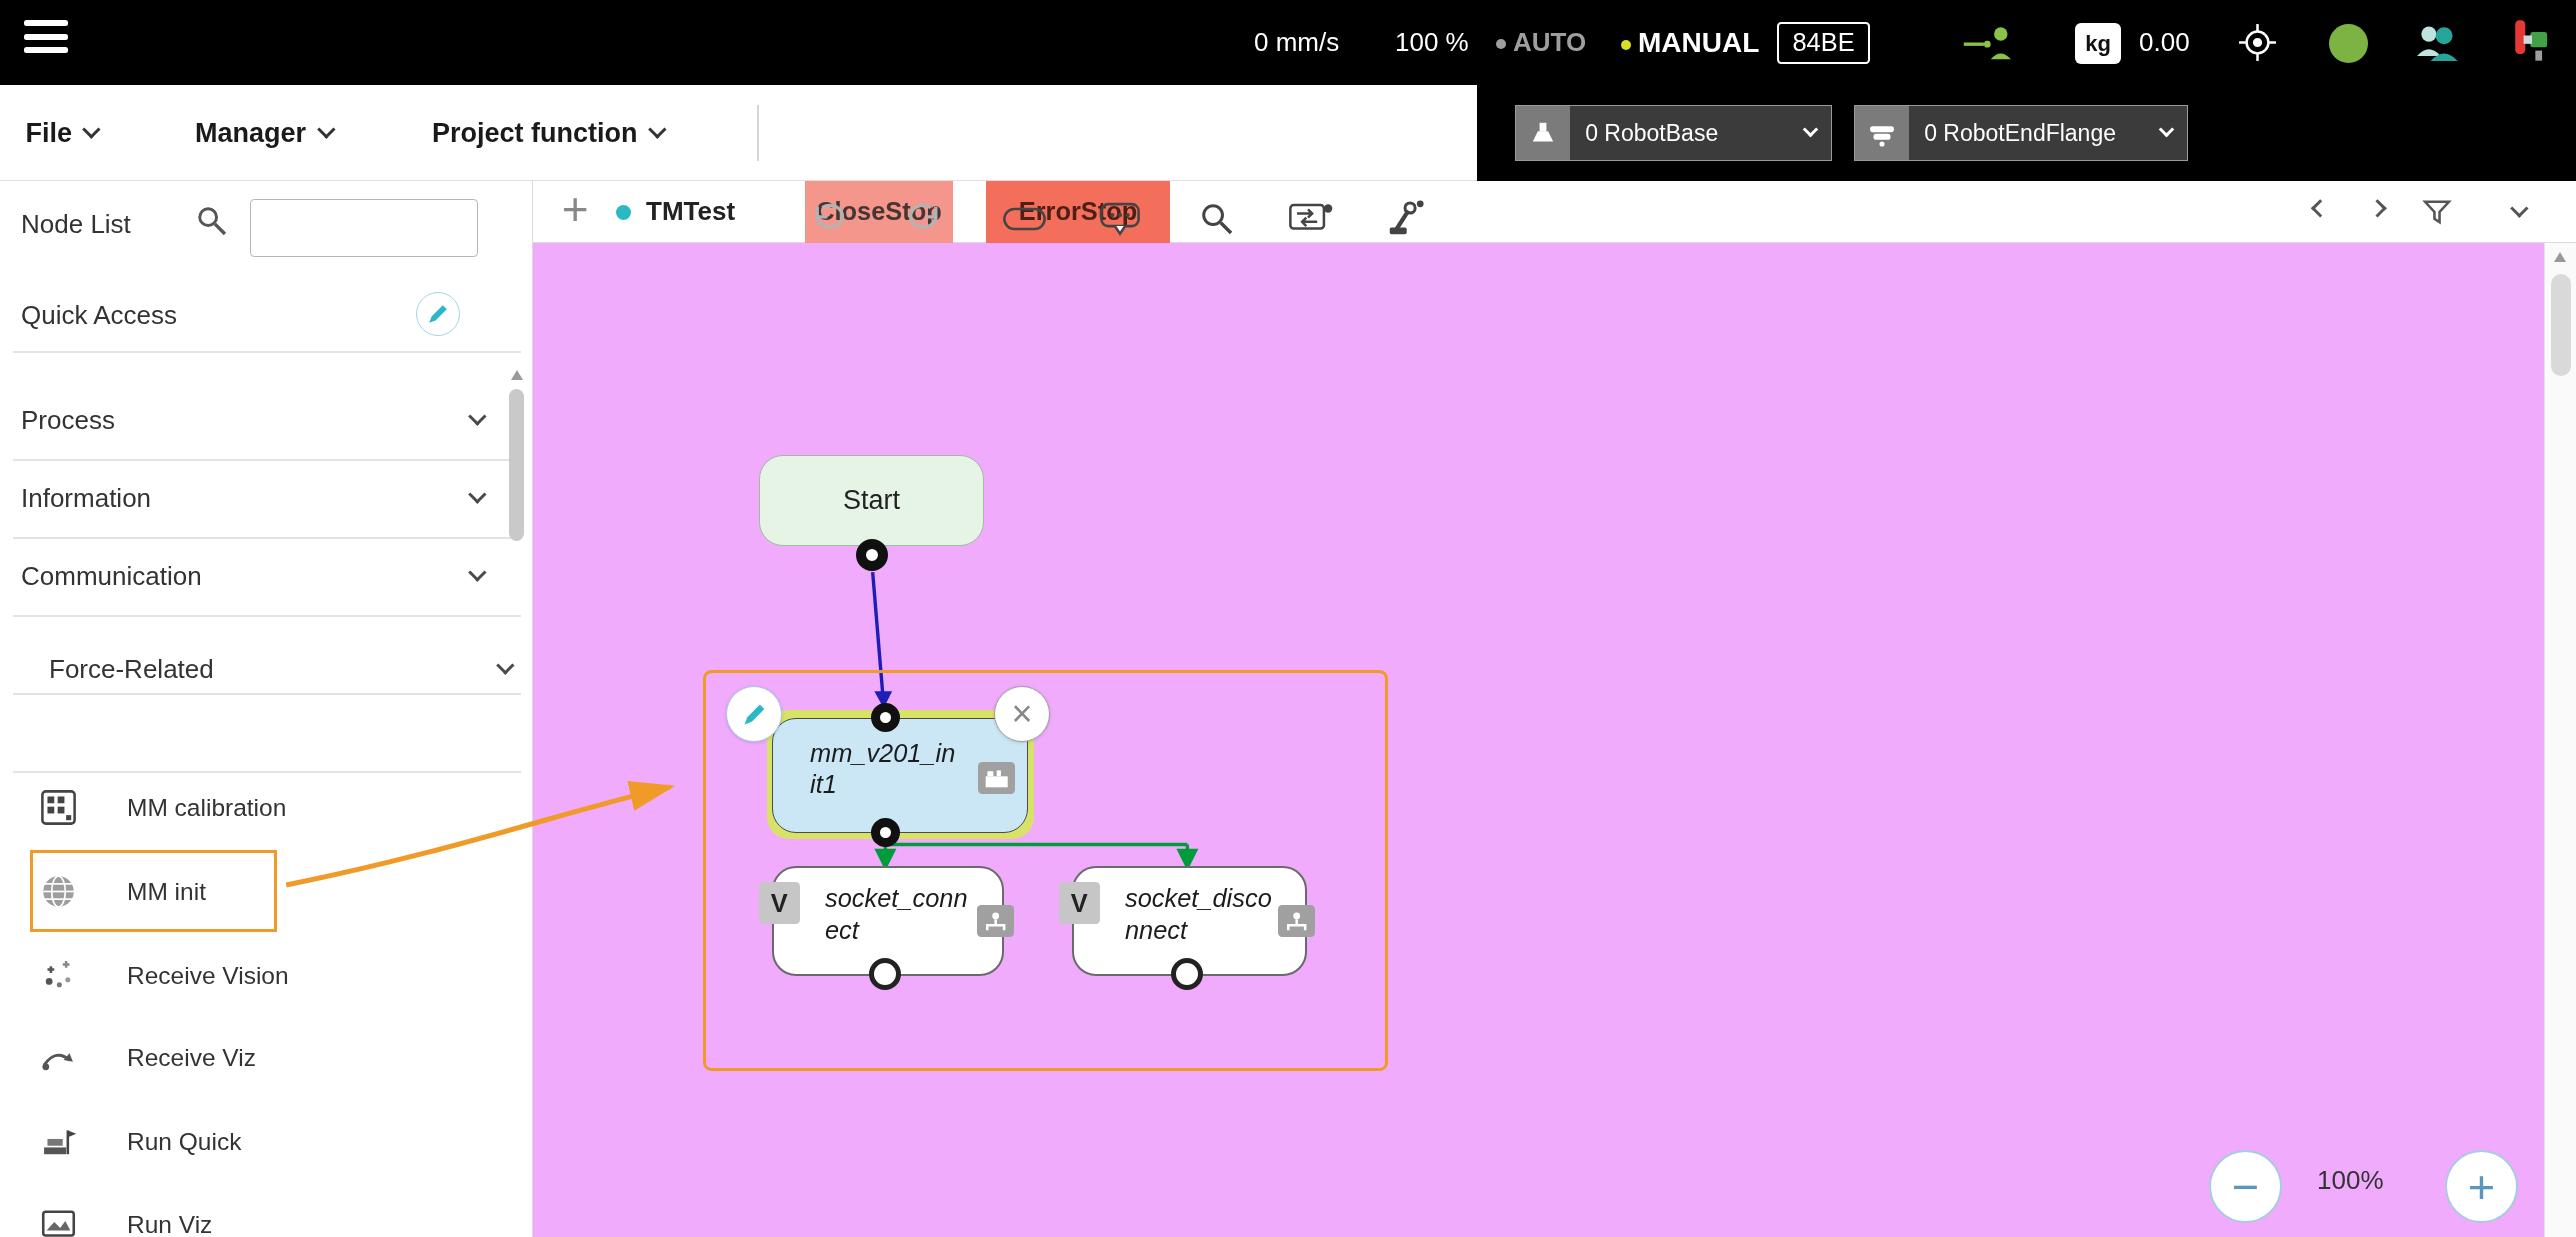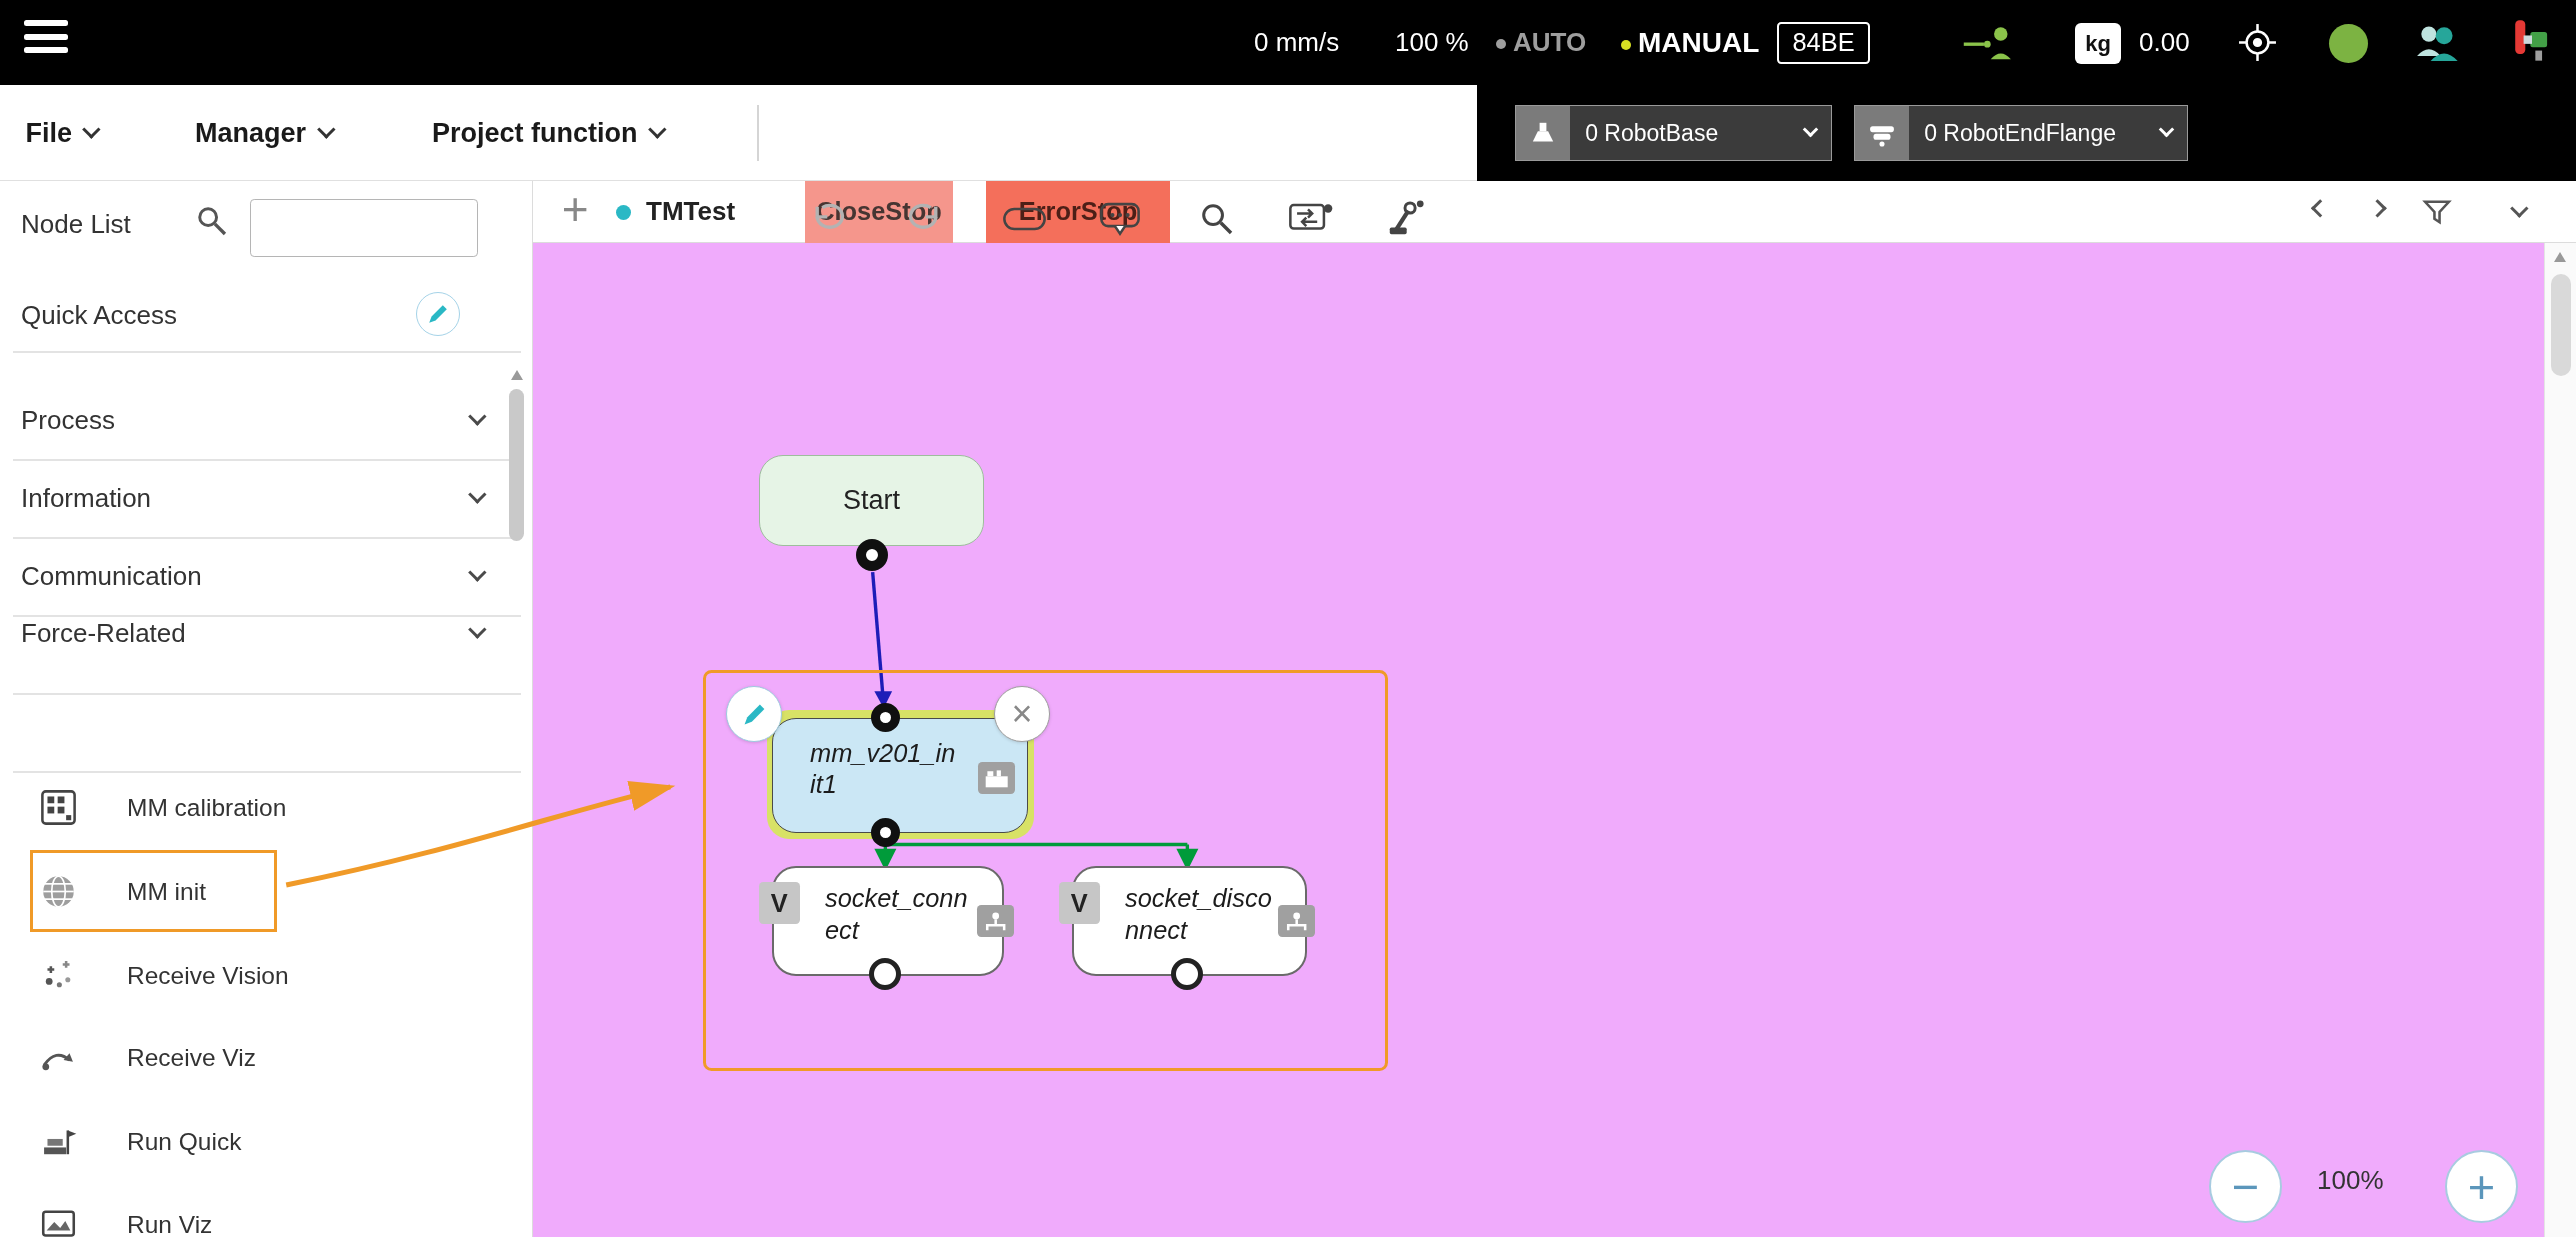--- a/index.html
+++ b/index.html
@@ -250,21 +250,21 @@
   <div class="side-section" style="top:279px;">
     <span class="lbl">Information</span>
       <span class="cv"></span>
   </div>
   <div class="hdiv" style="top:357px;"></div>
   <div class="side-section" style="top:357px;">
     <span class="lbl">Communication</span>
       <span class="cv"></span>
   </div>
   <div class="hdiv" style="top:435px;"></div>
-  <div class="side-section" style="top:414px;">
+  <div class="side-section" style="top:450px;margin-left:28px;">
     <span class="lbl">Force-Related</span>
       <span class="cv"></span>
   </div>
   <div class="hdiv" style="top:513px;"></div>
   <div class="hdiv" style="top:591px;"></div>
 
   <div class="side-item" style="top:588px;">
     <span class="si-icon">
       <svg width="39" height="39" viewBox="0 0 46 46">
           <rect x="4" y="4" width="38" height="38" rx="4" fill="none" stroke="#444" stroke-width="3"></rect>

